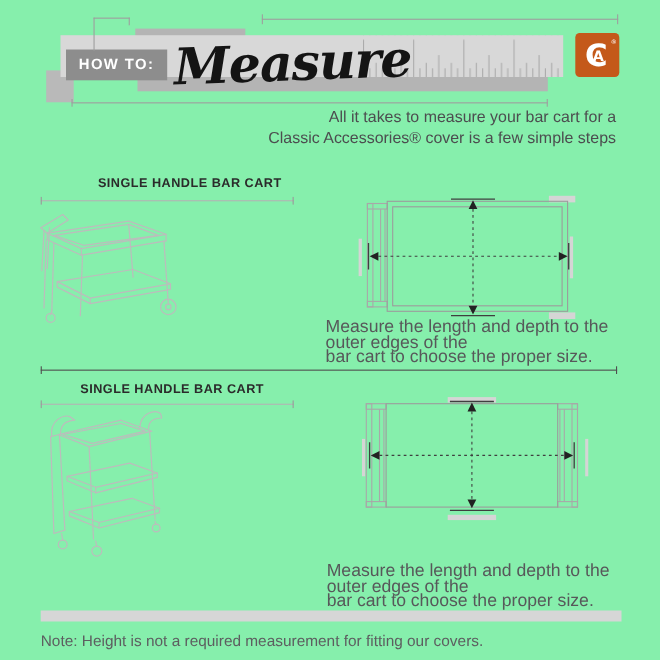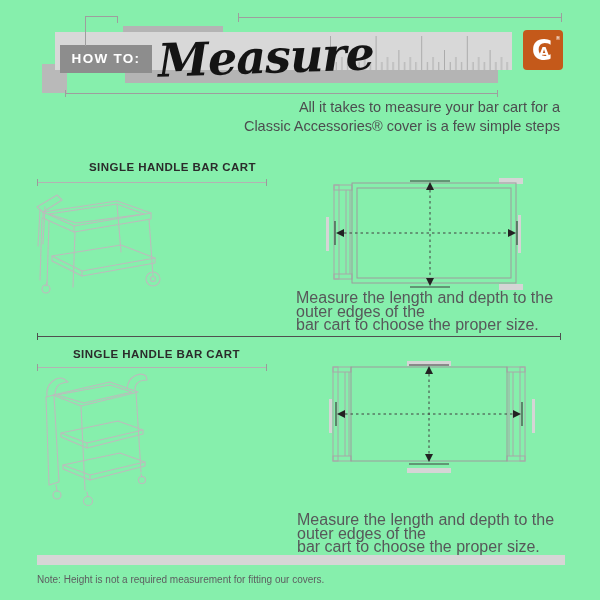--- a/index.html
+++ b/index.html
@@ -15,21 +15,21 @@
   .script-title{font-family:"DejaVu Serif",serif;font-style:italic;font-weight:700;
                 font-size:46px;color:#141414;transform:rotate(-2deg);letter-spacing:-1px;}
   .logo{background:#c4591a;border-radius:4px;}
   .intro{font-size:14.5px;line-height:18.5px;color:#4c4d4f;text-align:right;}
   .sec-heading{font-size:11.5px;font-weight:bold;letter-spacing:.45px;color:#2b2b2b;}
   .sub-line{background:#b3b3b3;}
   .sub-tick{background:#9a9a9a;}
   .divider{background:#4f4f4f;}
   .caption{font-size:16px;line-height:13.5px;color:#57585a;}
   .foot-bar{background:#d6d6d6;}
-  .note{font-size:10px;color:#5d5e60;}
+  .note{font-size:14px;color:#5d5e60;}
   svg{display:block;}
   .ln{stroke:#bcbcbc;stroke-width:1.1;fill:none;stroke-linejoin:round;stroke-linecap:round;}
   .dg{stroke:#9c9c9c;fill:none;stroke-width:1;}
   .dgh{stroke:#a8a8a8;fill:none;stroke-width:1;}
   .tab{fill:#d5d5d5;}
   .dash{stroke:#3f3f3f;stroke-width:1;stroke-dasharray:2.5,3;fill:none;}
   .tk{stroke:#3f3f3f;stroke-width:1.2;}
   .ah{fill:#222;}
 </style>
 </head>

